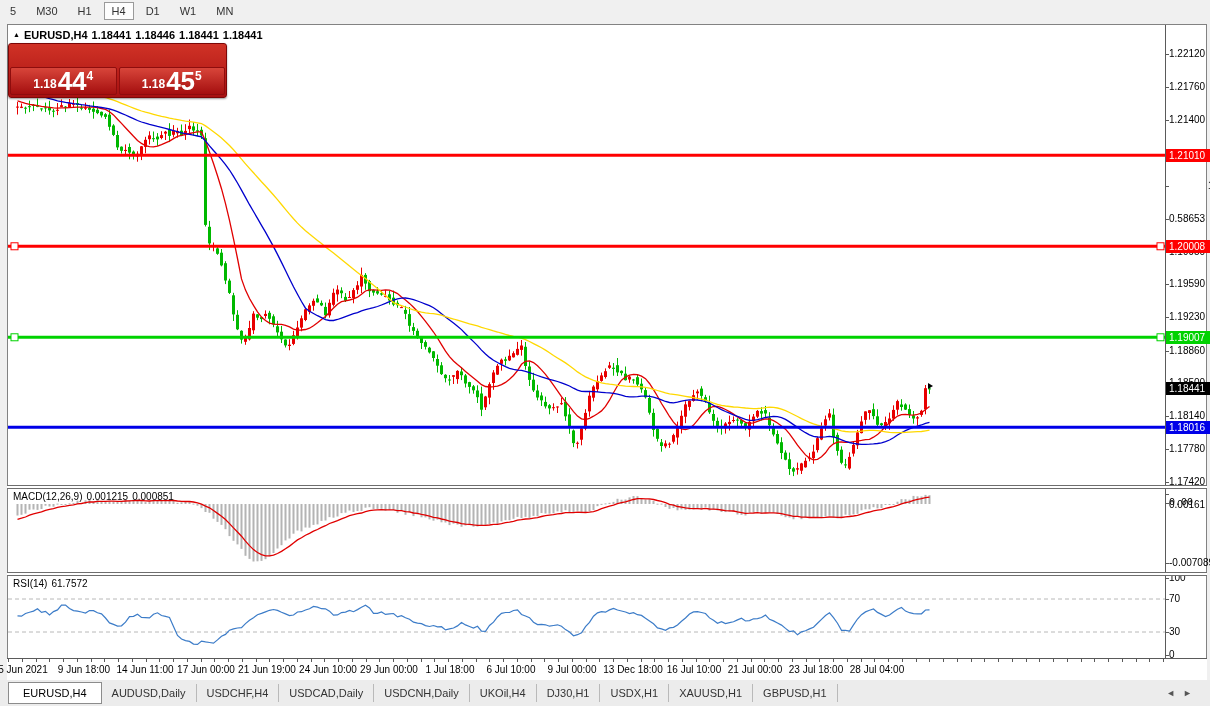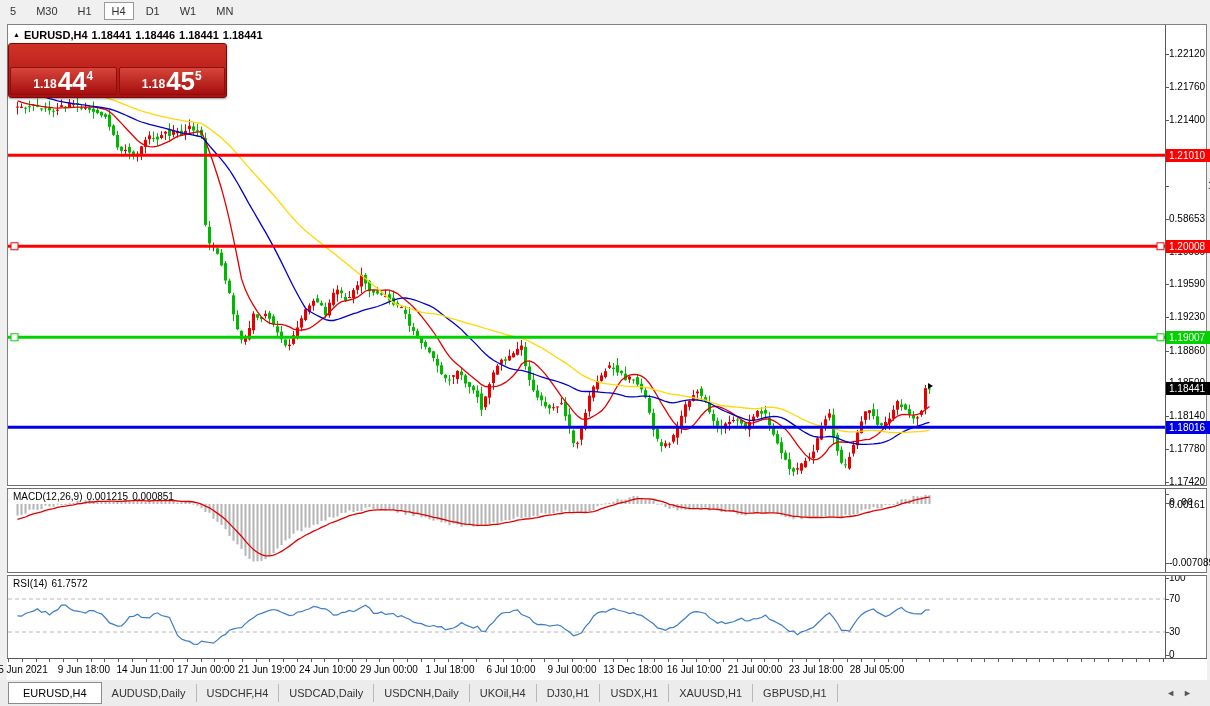--- a/index.html
+++ b/index.html
@@ -912,21 +912,21 @@
       <div class="xlab" style="left: 260px;">21 Jun 19:00</div>
       <div class="xlab" style="left: 321px; text-align: right;">24 Jun 10:00</div>
       <div class="xlab" style="left: 382px;">29 Jun 00:00</div>
       <div class="xlab" style="left: 443px;">1 Jul 18:00</div>
       <div class="xlab" style="left: 504px;">6 Jul 10:00</div>
       <div class="xlab" style="left: 565px;">9 Jul 00:00</div>
       <div class="xlab" style="left: 626px;">13 Dec 18:00</div>
       <div class="xlab" style="left: 687px;">16 Jul 10:00</div>
       <div class="xlab" style="left: 748px;">21 Jul 00:00</div>
       <div class="xlab" style="left: 809px;">23 Jul 18:00</div>
-      <div class="xlab" style="left: 870px;">28 Jul 05:00</div>
+      <div class="xlab" style="left: 870px;">28 Jul 04:00</div>
     </div>
 
   <div id="yaxis">
       <div class="ytickmark" style="top: 54.2727px;"></div>
       <div class="ytick" style="top: 48.2727px; text-align: right;">1.22120</div>
       <div class="ytickmark" style="top: 87px;"></div>
       <div class="ytick" style="top: 81px;">1.21760</div>
       <div class="ytickmark" style="top: 119.727px;"></div>
       <div class="ytick" style="top: 113.727px;">1.21400</div>
       <div class="ytickmark" style="top: 186.091px;"></div>

